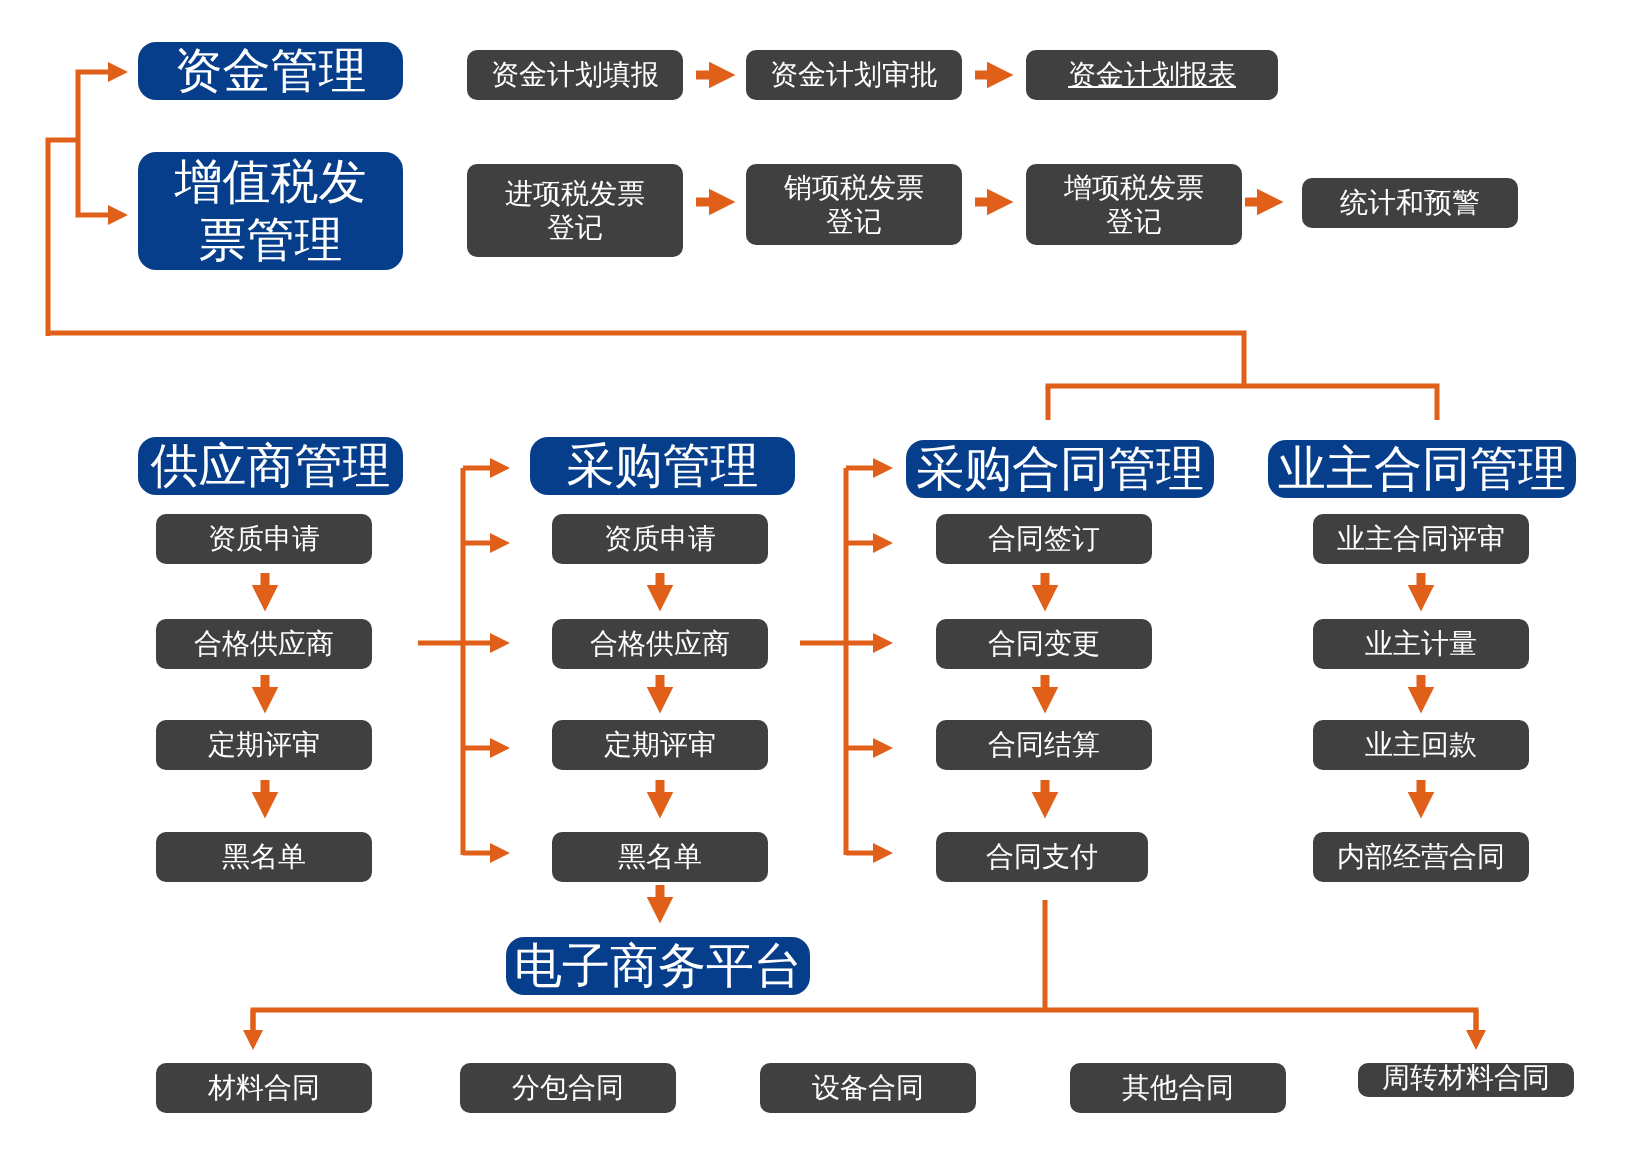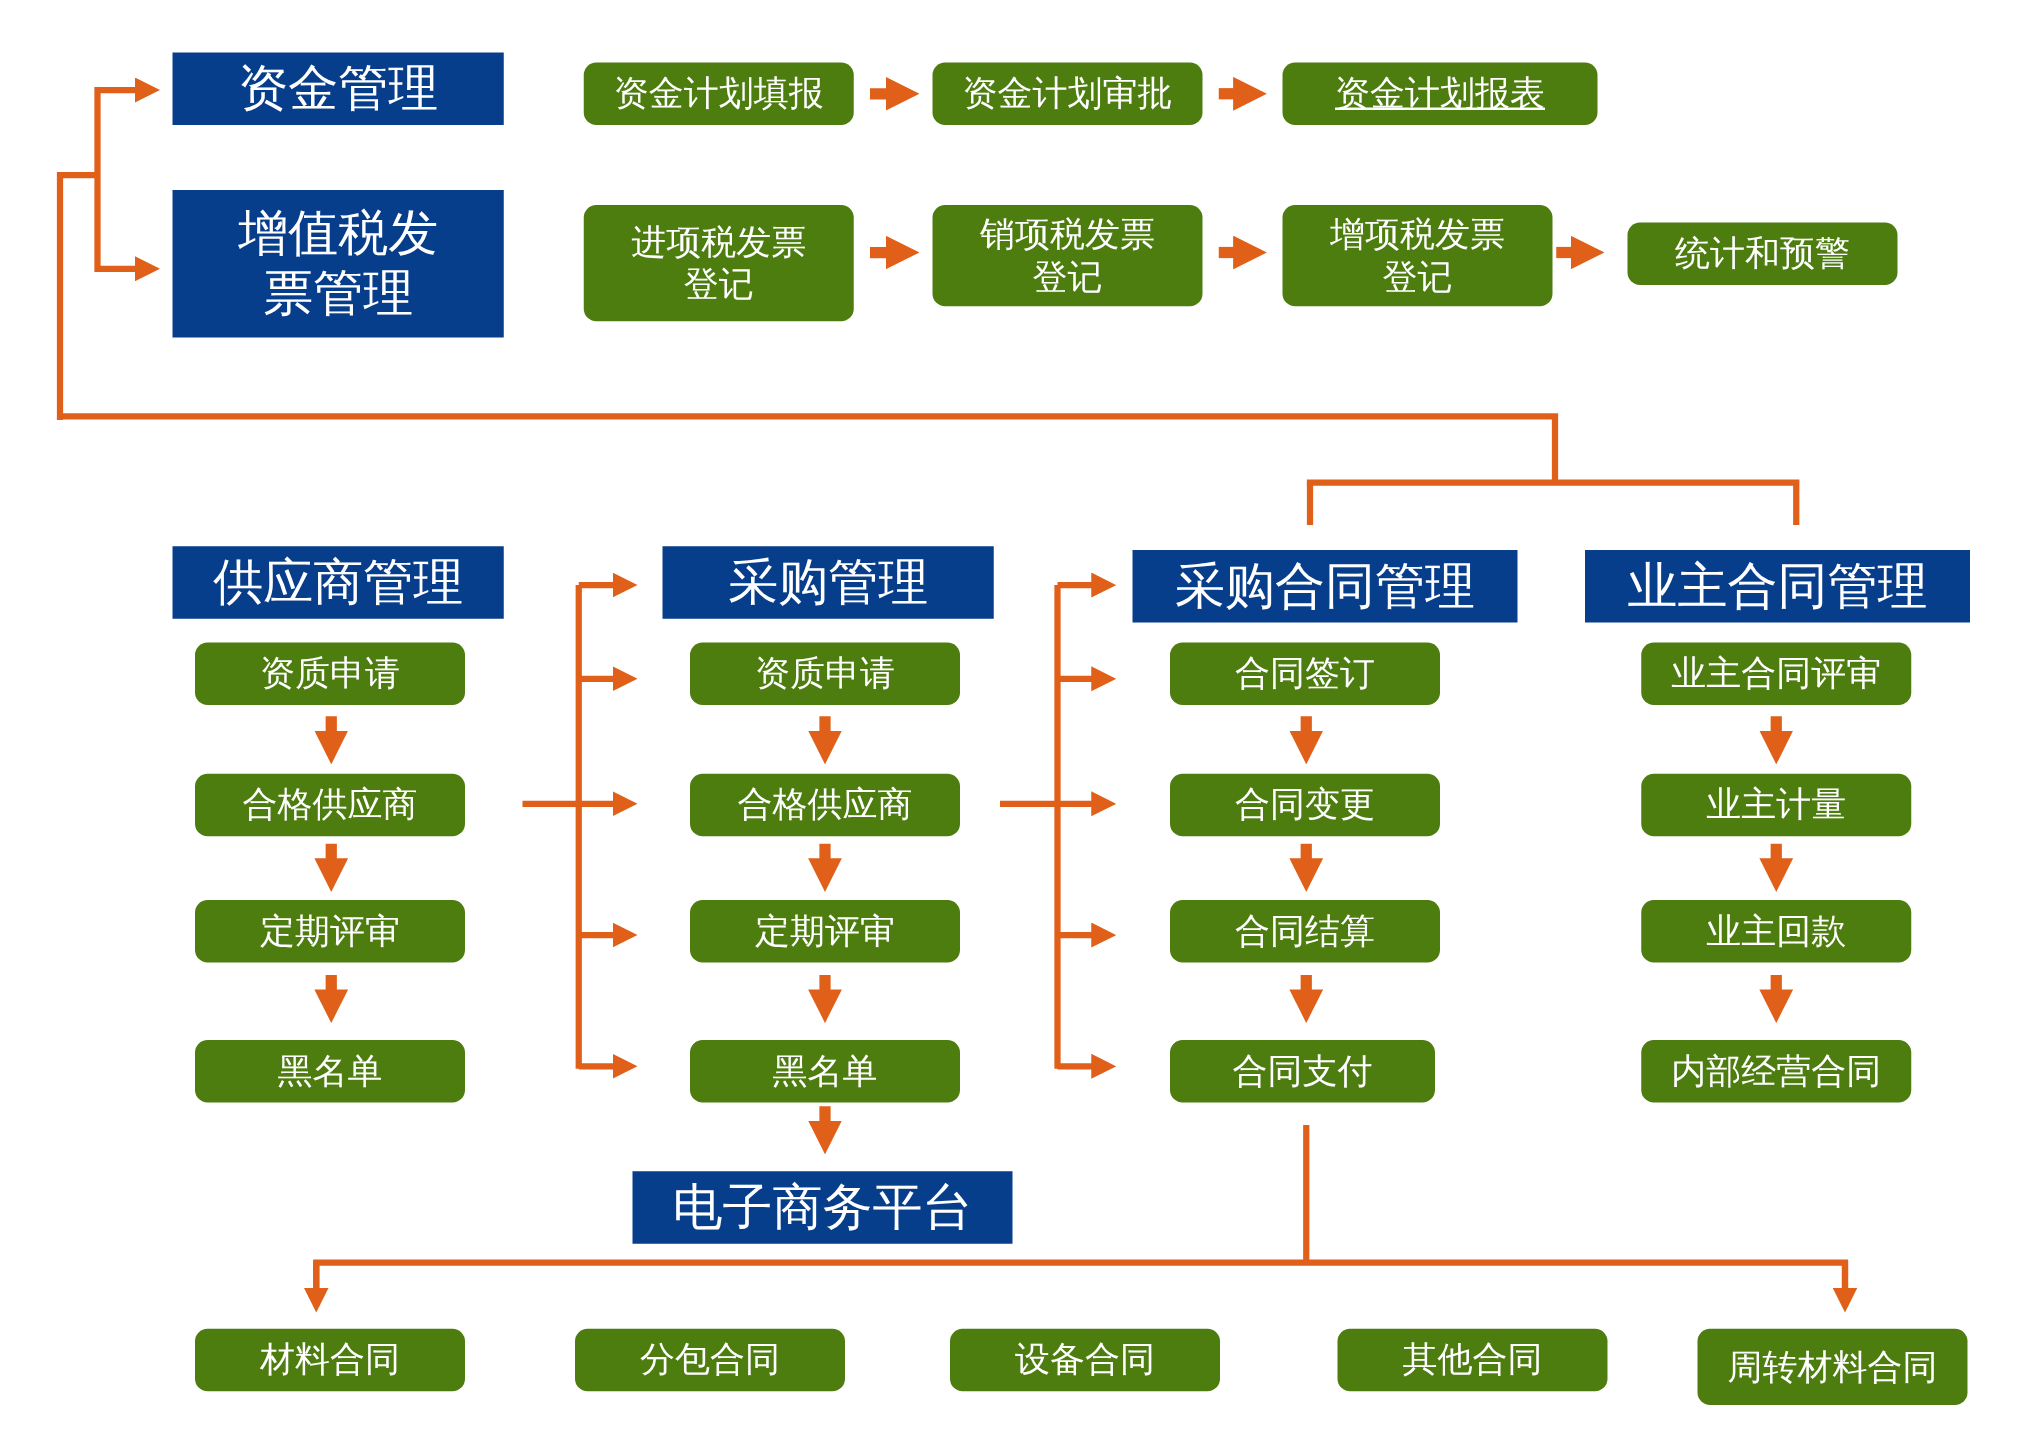--- a/index.html
+++ b/index.html
@@ -1,21 +1,21 @@
 <!DOCTYPE html>
 <html><head>
 <meta charset="utf-8">
 <style>
   html, body { margin:0; padding:0; background:#ffffff; }
   body { width:1629px; height:1152px; position:relative; overflow:hidden;
          font-family:"DejaVu Sans", "Liberation Sans", sans-serif; }
   .box { position:absolute; display:flex; align-items:center; justify-content:center;
          text-align:center; color:#ffffff; box-sizing:border-box; line-height:1.2; }
-  .blue { background:#073e8c; border-radius:0; font-size:40px; }
-  .orange { background:#4d7c0f; border-radius:10px; font-size:28px; }
+  .blue { background:#073e8c; border-radius:18px; font-size:48px; }
+  .orange { background:#404040; border-radius:10px; font-size:28px; }
   .two-line { flex-direction:column; }
   svg#lines { position:absolute; left:0; top:0; }
 </style>
 </head>
 <body>
 
 <svg id="lines" width="1629" height="1152">
   <defs>
     <marker id="ah" markerWidth="4" markerHeight="4" refX="2" refY="2" orient="auto" markerUnits="strokeWidth">
       <path d="M0,0 L4,2 L0,4 z" fill="#e0601a"></path>
@@ -187,15 +187,15 @@
   </div>
 <div class="box orange" style="left:460px;top:1063px;width:216px;height:50px;text-align:center;">
     <span>分包合同</span>
   </div>
 <div class="box orange" style="left:760px;top:1063px;width:216px;height:50px;">
     <span>设备合同</span>
   </div>
 <div class="box orange" style="left:1070px;top:1063px;width:216px;height:50px;">
     <span>其他合同</span>
   </div>
-<div class="box orange" style="left:1358px;top:1063px;width:216px;height:61px;">
+<div class="box orange" style="left:1358px;top:1063px;width:216px;height:34px;font-family:Liberation Mono, monospace;">
     <span>周转材料合同</span>
   </div>
 
 </body></html>

